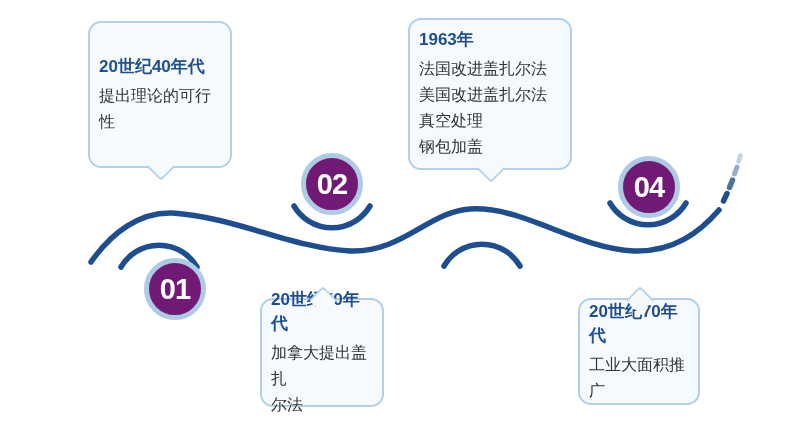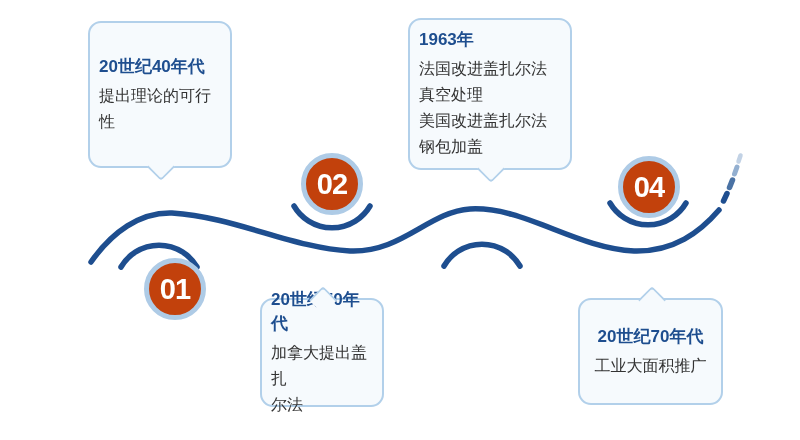--- a/index.html
+++ b/index.html
@@ -55,21 +55,21 @@
     border-left:2px solid #B2D0EA;
     border-top:2px solid #B2D0EA;
     border-top-left-radius:4px;
   }
 
   
   .circle{
     position:absolute;
     width:52px;height:52px;
     border-radius:50%;
-    background:#c2410c;
+    background:#701a75;
     border:5px solid #AECBE6;
     display:flex;
     align-items:center;
     justify-content:center;
   }
   .circle span{
     color:#ffffff;
     font-weight:bold;
     font-size:29px;
     letter-spacing:-1px;
@@ -109,26 +109,26 @@
     <div class="tail up"></div>
     <div class="title">20世纪50年代</div>
     <div class="line">加拿大提出盖扎</div>
     <div class="line">尔法</div>
   </div>
 
   <div class="bubble" style="left:408px;top:18px;width:164px;height:152px;">
     <div class="tail down"></div>
     <div class="title">1963年</div>
     <div class="line">法国改进盖扎尔法</div>
+    <div class="line">美国改进盖扎尔法</div>
     <div class="line">真空处理</div>
-    <div class="line">美国改进盖扎尔法</div>
     <div class="line">钢包加盖</div>
   </div>
 
-  <div class="bubble" style="left:578px;top:298px;width:145px;height:107px;text-align:center;">
+  <div class="bubble" style="left:578px;top:298px;width:122px;height:107px;">
     <div class="tail up"></div>
     <div class="title">20世纪70年代</div>
     <div class="line">工业大面积推广</div>
   </div>
 
   <div class="circle" style="left:144px;top:258px;">
     <span>01</span>
   </div>
   <div class="circle" style="left:301px;top:153px;">
     <span>02</span>

